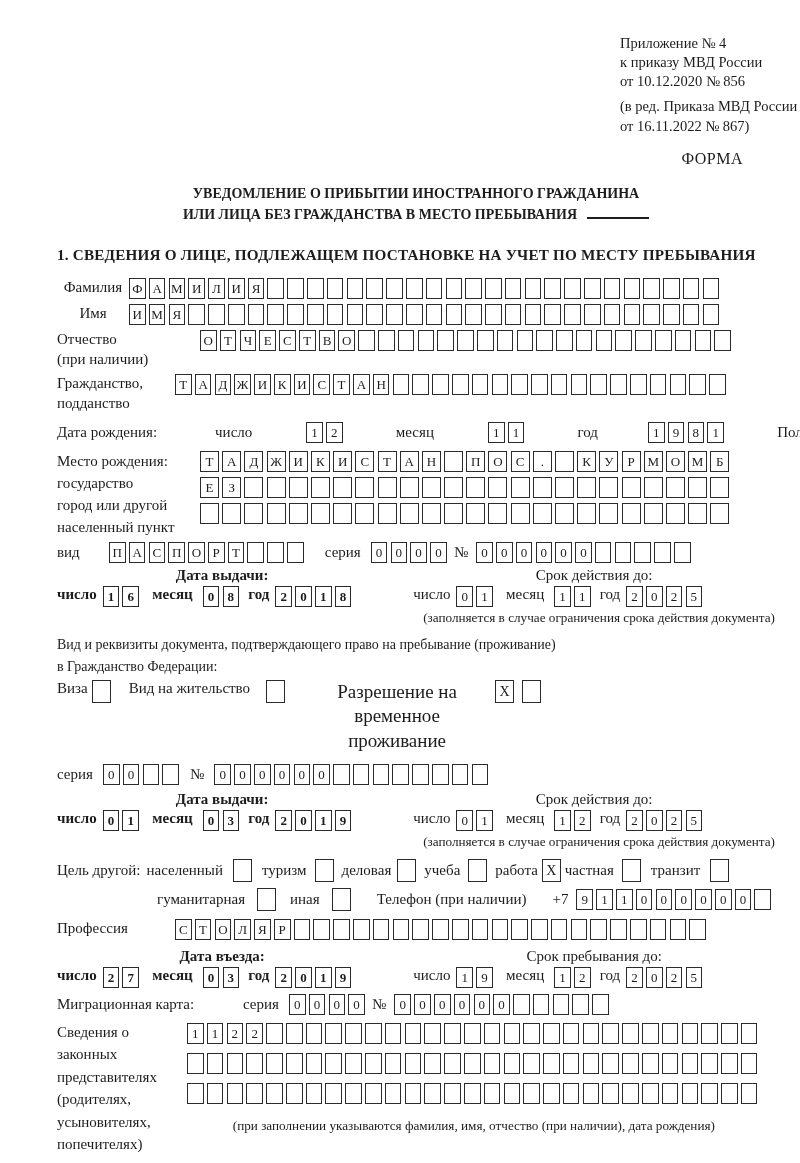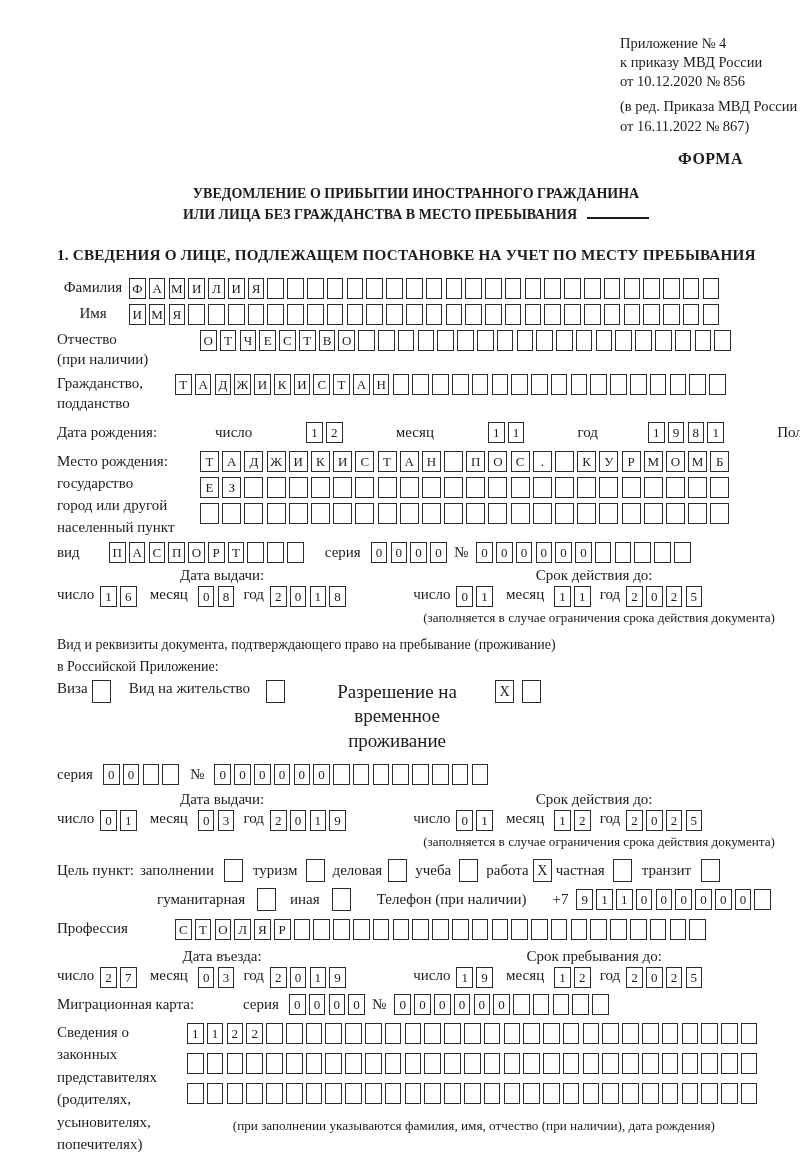--- a/index.html
+++ b/index.html
@@ -2,21 +2,21 @@
 <html><head>
 <meta charset="utf-8">
 <style>
   html,body{margin:0;padding:0;background:#fff;}
   body{width:800px;height:1163px;overflow:hidden;color:#1c1c1c;
        font-family:"Liberation Serif","DejaVu Serif",serif;}
   .page{padding:34px 25px 0 57px;}
   
   .hdr{margin-left:563px;font-size:14.5px;line-height:1.32;white-space:nowrap;}
   .hdr .gap{margin-top:6px;}
-  .forma{text-align:right;padding-right:32px;font-weight:bold;font-size:16px;margin-top:14px;letter-spacing:.5px;}
+  .forma{text-align:right;padding-right:32px;font-weight:normal;font-size:16px;margin-top:14px;letter-spacing:.5px;}
   
   .title{text-align:center;font-weight:bold;font-size:14px;line-height:1.38;margin-top:16px;}
   .uline{display:inline-block;width:62px;border-bottom:2px solid #1c1c1c;margin-left:10px;height:14px;}
   .sect{font-weight:bold;font-size:15.2px;margin-top:22px;letter-spacing:.2px;white-space:nowrap;}
   
   .row{display:flex;align-items:flex-start;margin-top:5px;}
   .lbl{font-size:15px;line-height:1.3;flex:0 0 auto;}
   .w72{width:72px;text-align:center;} .w118{width:118px;} .w143{width:143px;}
   .sub{font-size:15px;white-space:nowrap;}
   .cells{white-space:nowrap;line-height:0;}
@@ -24,21 +24,21 @@
         text-align:center;font-size:13px;line-height:19px;vertical-align:top;font-family:"Liberation Serif",serif;}
   .cell.wide{width:17px;}
   .checkbox{display:inline-block;width:17px;height:21px;border:1.7px solid #2b2b2b;text-align:center;
         font-size:14px;line-height:21px;vertical-align:top;flex:0 0 auto;}
   .mr6{margin-right:6px;} .ml6{margin-left:6px;} .mr10{margin-right:10px;} .ml10{margin-left:10px;}
   .stack .cells{margin-bottom:5px;display:block;}
   .center-b{text-align:center;font-weight:bold;font-size:15px;margin-top:6px;}
   
   .datepair{display:flex;margin-top:4px;}
   .dp-col{flex:0 0 auto;}
-  .dp-col.left{width:46%;}
+  .dp-col.left{width:46%;font-weight:bold;}
   .dp-col.right{width:54%;padding-left:26px;box-sizing:border-box;}
   .dp-head{text-align:center;font-size:15px;}
   .dp-row{display:flex;align-items:flex-start;margin-top:2px;}
   .dp-note{font-size:13.2px;text-align:right;margin-top:3px;white-space:nowrap;}
   .intro{font-size:14px;line-height:1.55;margin-top:8px;}
   .opts{align-items:flex-start;margin-top:2px;}
   .optwrap{font-size:19px;text-align:center;line-height:1.3;}
   .note-c{font-size:13.2px;text-align:center;margin-top:4px;padding-left:90px;}
 </style>
 </head>
@@ -148,21 +148,21 @@
         <span class="cells"><span class="cell">1</span><span class="cell">1</span></span>
         <span class="sub ml6 mr6">год</span>
         <span class="cells"><span class="cell">2</span><span class="cell">0</span><span class="cell">2</span><span class="cell">5</span></span>
       </div>
       <div class="dp-note">(заполняется в случае ограничения срока действия документа)</div>
     </div>
   </div>
 
   <div class="intro">
     <div>Вид и реквизиты документа, подтверждающего право на пребывание (проживание)</div>
-    <div>в Российской Приложение:</div>
+    <div>в Гражданство Федерации:</div>
   </div>
 
   <div class="row opts">
     <span class="sub">Виза</span>
     <span class="checkbox" style="margin-left:4px;"></span>
     <span class="sub" style="margin-left:18px;">Вид на жительство</span>
     <span class="checkbox" style="margin-left:16px;"></span>
     <div class="optwrap" style="width:180px;margin-left:22px;">Разрешение на временное проживание</div>
     <span class="checkbox" style="margin-left:8px;">X</span>
     <span class="checkbox" style="margin-left:8px;"></span>
@@ -195,22 +195,22 @@
         <span class="sub" style="margin:0 10px 0 10px;">месяц</span>
         <span class="cells"><span class="cell">1</span><span class="cell">2</span></span>
         <span class="sub ml6 mr6">год</span>
         <span class="cells"><span class="cell">2</span><span class="cell">0</span><span class="cell">2</span><span class="cell">5</span></span>
       </div>
       <div class="dp-note">(заполняется в случае ограничения срока действия документа)</div>
     </div>
   </div>
 
   <div class="row" style="align-items:center;margin-top:9px;">
-    <span class="sub mr6">Цель пункт:</span>
-    <span class="sub">заполнении</span>
+    <span class="sub mr6">Цель другой:</span>
+    <span class="sub">населенный</span>
     <span class="checkbox" style="margin-left:10px;"></span>
     <span class="sub" style="margin-left:10px;">туризм</span>
     <span class="checkbox" style="margin-left:8px;"></span>
     <span class="sub" style="margin-left:8px;">деловая</span>
     <span class="checkbox" style="margin-left:6px;"></span>
     <span class="sub" style="margin-left:8px;">учеба</span>
     <span class="checkbox" style="margin-left:8px;"></span>
     <span class="sub" style="margin-left:8px;">работа</span>
     <span class="checkbox" style="margin-left:4px;">X</span>
     <span class="sub" style="margin-left:4px;">частная</span>

